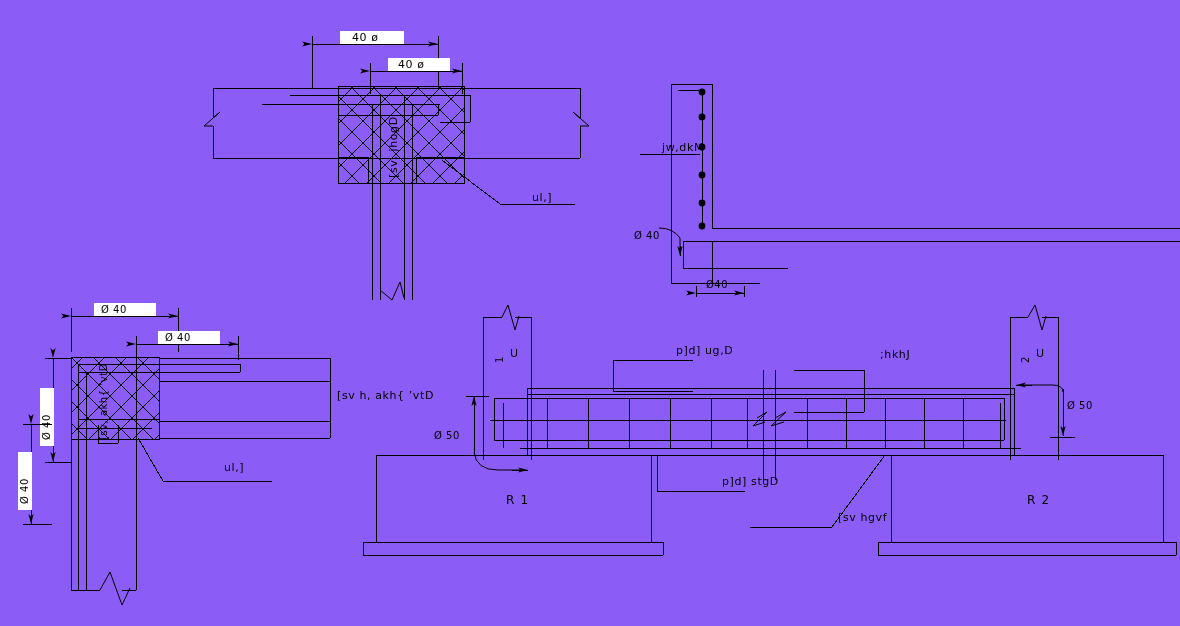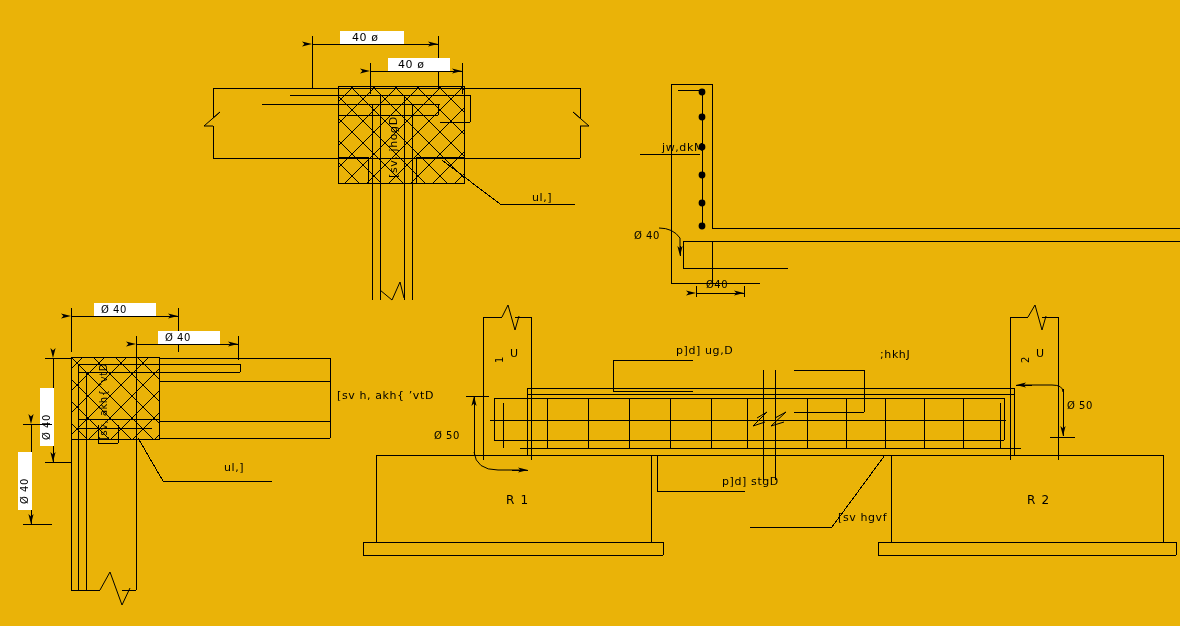--- a/index.html
+++ b/index.html
@@ -4,21 +4,21 @@
 <style>
   html, body {
     margin: 0;
     padding: 0;
     background: #ffffff;
   }
   #sheet {
     position: relative;
     width: 1180px;
     height: 626px;
-    background: #eab308;
+    background: #8b5cf6;
     overflow: hidden;
     font-family: "DejaVu Sans", sans-serif;
   }
   #cad {
     position: absolute;
     left: 0;
     top: 0;
     width: 1180px;
     height: 626px;
   }

